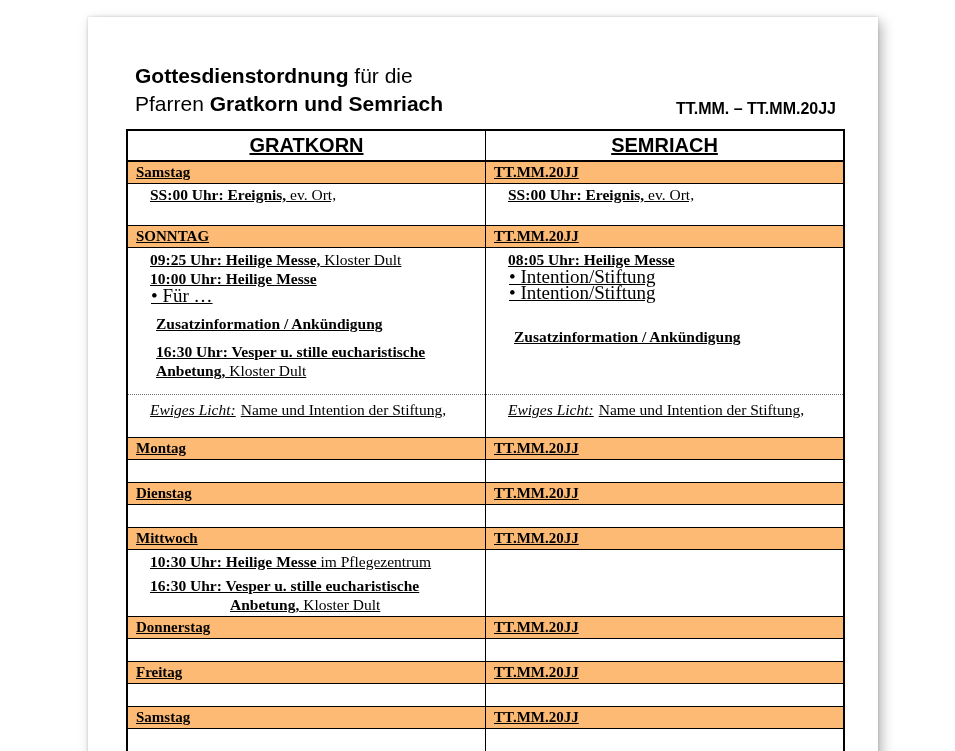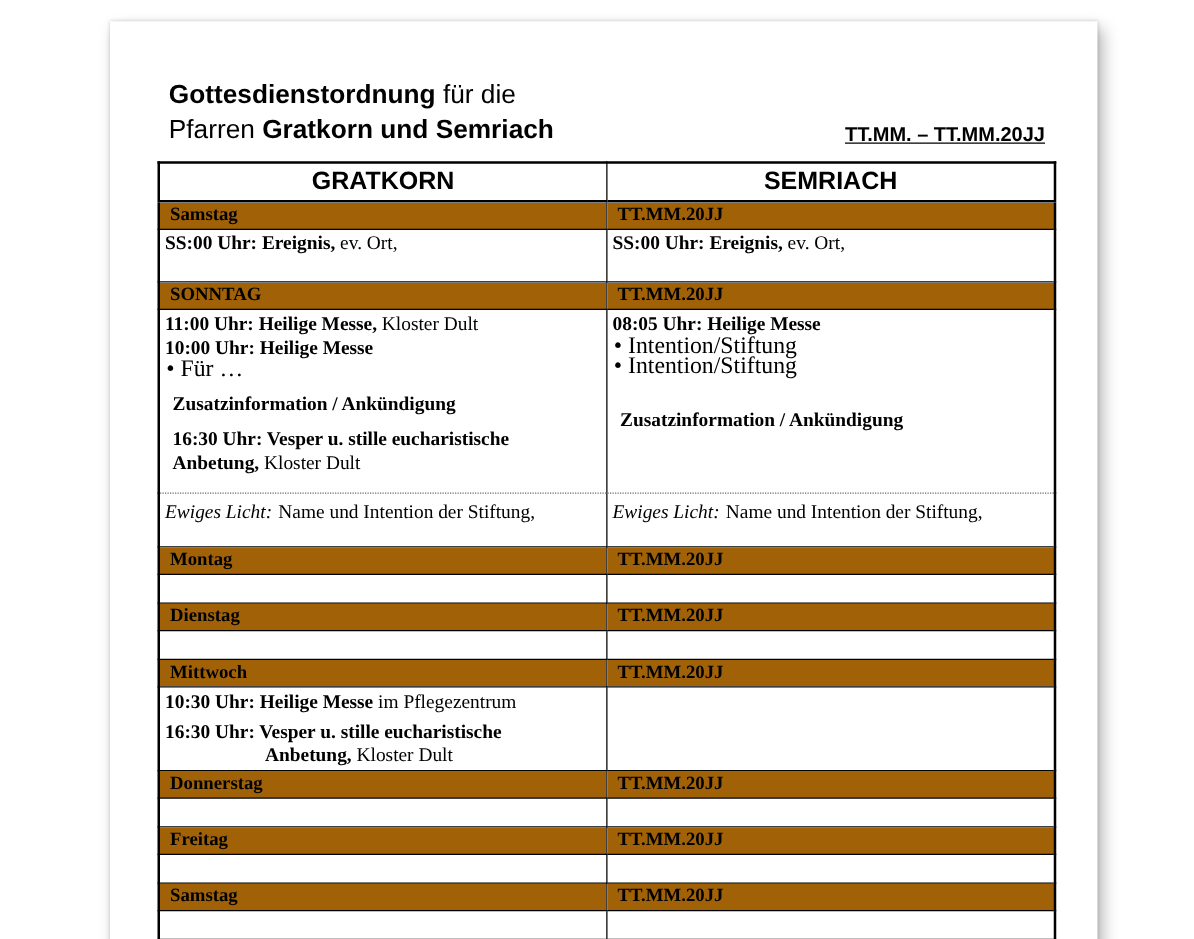--- a/index.html
+++ b/index.html
@@ -31,50 +31,50 @@
     line-height: 28px;
     font-weight: 400;
   }
   .tb { font-weight: 700; }
   .date-range {
     font-family: "Liberation Sans", sans-serif;
     font-size: 16px;
     font-weight: 700;
     margin-top: 5px;
     white-space: nowrap;
-    text-decoration: underline;
   }
   
   table.schedule {
     border-collapse: collapse;
     table-layout: fixed;
     width: 719px;
     margin-left: 38px;
     font-size: 15.5px;
+    text-decoration: underline;
   }
   .schedule col { width: 50%; }
   .schedule th, .schedule td {
     border: 1px solid #000;
     vertical-align: top;
-    padding: 2px 4px;
+    padding: 2px 22px;
     overflow: hidden;
   }
   .schedule { border: 2px solid #000; }
   .schedule th {
     font-family: "Liberation Sans", sans-serif;
     font-size: 20px;
     font-weight: 700;
     text-align: center;
     height: 28px;
     padding: 3px 8px;
     border-bottom: 2px solid #000;
     background: #ffffff;
   }
   tr.r-day td {
-    background: #a16207;
+    background: #fdba74;
     font-weight: 700;
     font-size: 15px;
     height: 22px;
     padding: 2px 8px;
   }
   tr.r-event td { height: 42px; font-weight: 700; }
   tr.r-event .detail, .detail { font-weight: 400; }
   tr.r-sunday td {
     height: 147px;
     border-bottom: 1px dotted #707070;
@@ -142,21 +142,21 @@
       </td>
     </tr>
 
     <tr class="r-day">
       <td>SONNTAG</td>
       <td>TT.MM.20JJ</td>
     </tr>
 
     <tr class="r-sunday">
       <td>
-        <div class="ln"><span>11:00 Uhr: Heilige Messe,</span><span class="detail"> Kloster Dult</span></div>
+        <div class="ln"><span>09:25 Uhr: Heilige Messe,</span><span class="detail"> Kloster Dult</span></div>
         <div class="ln">10:00 Uhr: Heilige Messe</div>
         <div class="bullet">• Für …</div>
         <div class="ln ind info-g">Zusatzinformation / Ankündigung</div>
         <div class="ln ind vesper-g">16:30 Uhr: Vesper u. stille eucharistische</div>
         <div class="ln ind"><span>Anbetung,</span><span class="detail"> Kloster Dult</span></div>
       </td>
       <td>
         <div class="ln">08:05 Uhr: Heilige Messe</div>
         <div class="bullet">• Intention/Stiftung</div>
         <div class="bullet">• Intention/Stiftung</div>

